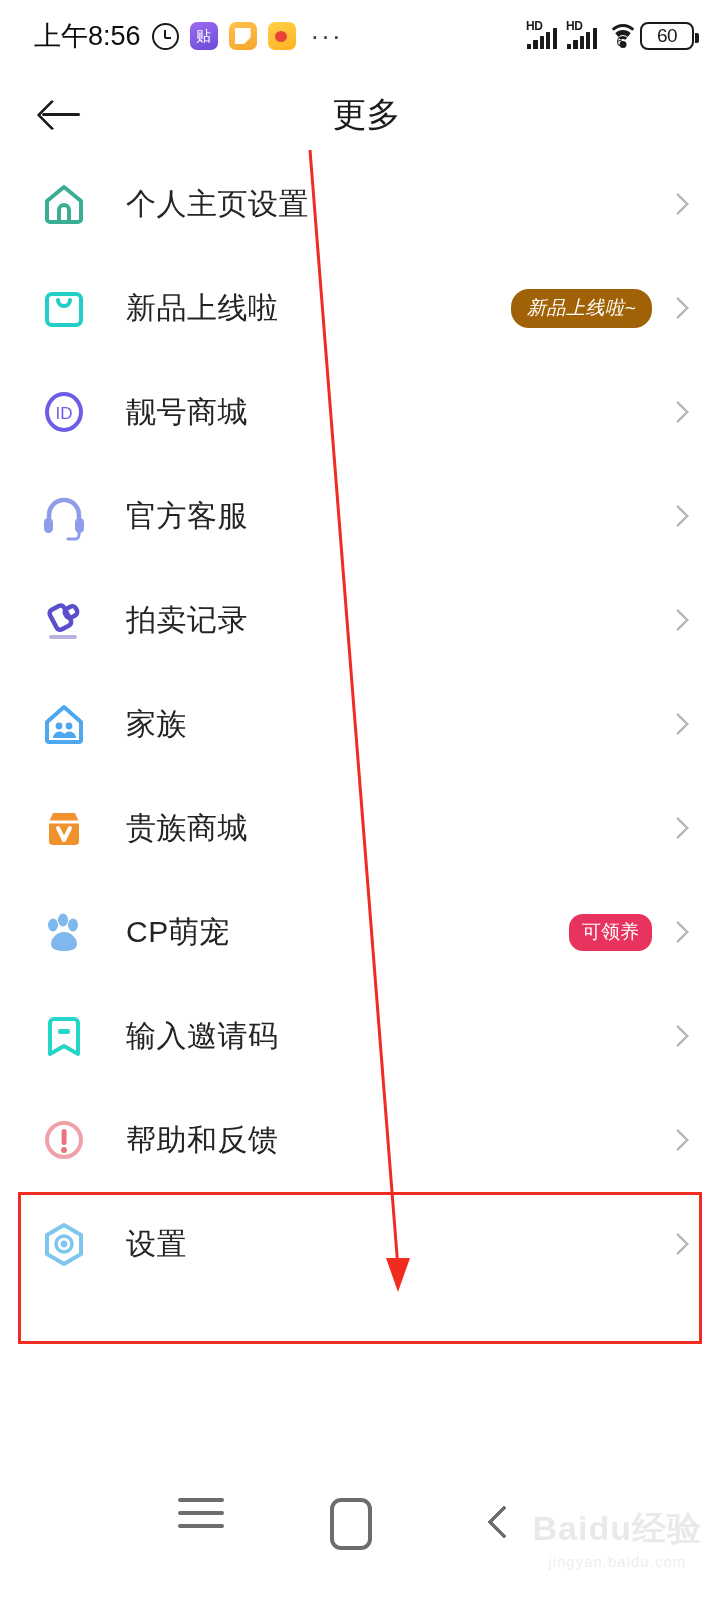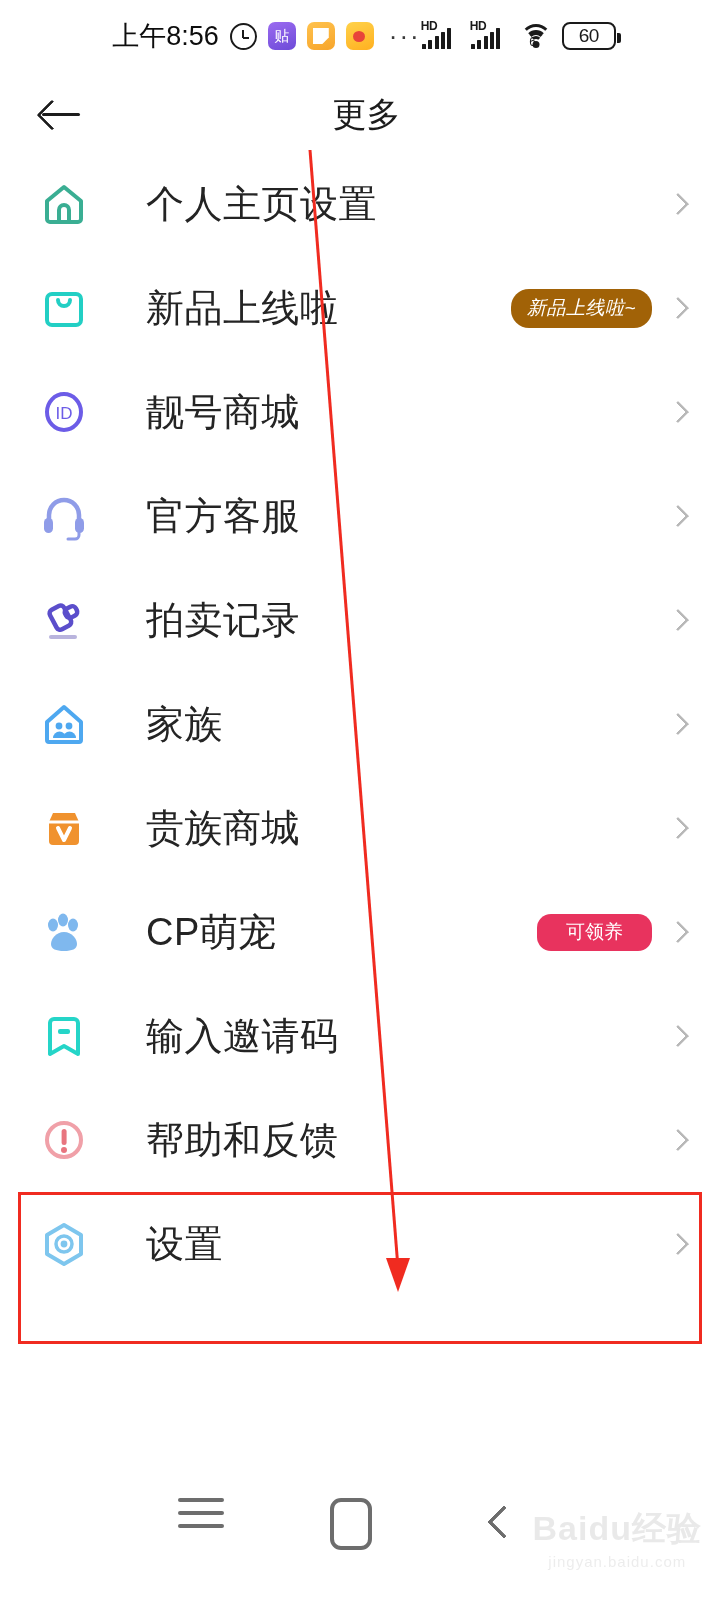--- a/index.html
+++ b/index.html
@@ -7,26 +7,26 @@
     width:720px; height:1600px;
     background:#ffffff;
     font-family:"Liberation Sans","DejaVu Sans",sans-serif;
     overflow:hidden;
   }
   #screen { position:relative; width:720px; height:1600px; background:#fff; }
 
   
   .statusbar {
     position:absolute; top:0; left:0; width:720px; height:72px;
-    display:flex; align-items:center; justify-content:center;
+    display:flex; align-items:center; justify-content:space-between;
     padding:0 26px 0 34px;
   }
   .sb-left { display:flex; align-items:center; gap:11px; }
   .sb-time { font-size:27px; color:#0d0d0d; letter-spacing:0px; font-weight:400; }
-  .sb-right { display:flex; align-items:center; gap:9px; }
+  .sb-right { display:flex; align-items:center; }
   .dots { font-size:26px; color:#3a3a3a; letter-spacing:2px; margin-left:4px; line-height:10px; }
 
   .appico { width:28px; height:28px; border-radius:7px; display:block; position:relative; }
   .appico.tieba { background:linear-gradient(160deg,#9b6bf0,#6d4bd8); }
   .appico.tieba::after{ content:"贴"; position:absolute; inset:0; color:#fff; font-size:15px;
      display:flex; align-items:center; justify-content:center; }
   .appico.note { background:linear-gradient(160deg,#ffc24d,#f7a52b); }
   .appico.note::after{ content:""; position:absolute; left:6px; top:6px; width:16px; height:16px;
      background:#fff; clip-path:polygon(0 0,100% 0,100% 60%,60% 100%,0 100%); }
   .appico.weibo { background:linear-gradient(160deg,#ffd24a,#ffb020); }
@@ -69,29 +69,29 @@
   .back-arrow::after { content:""; position:absolute; left:3px; top:12px; width:19px; height:19px;
      border-left:3px solid #1d1d1d; border-bottom:3px solid #1d1d1d; transform:rotate(45deg); border-radius:2px;}
   .page-title { position:absolute; left:0; top:0; width:720px; height:86px;
      display:flex; align-items:center; justify-content:center;
      font-size:34px; color:#1c1c1c; font-weight:400;padding-left:13px; }
 
   
   .list { position:absolute; top:152px; left:0; width:720px; }
   .row { position:relative; height:104px; display:flex; align-items:center; padding:0 34px 0 36px; }
   .row .icon-wrap { width:56px; height:56px; flex:0 0 56px; display:flex; align-items:center; justify-content:center; }
-  .row .label { margin-left:54px; font-size:38px; color:#242424; letter-spacing:0.5px; }
+  .row .label { margin-left:34px; font-size:30px; color:#242424; letter-spacing:0.5px; }
   .row .right { margin-left:auto; display:flex; align-items:center; gap:18px; }
   .chev { width:16px; height:16px; border-right:3px solid #b8b8b8; border-top:3px solid #b8b8b8;
      transform:rotate(45deg); border-radius:1px; }
 
   .badge { color:#fff; white-space:nowrap; display:flex; align-items:center; justify-content:center; }
   .badge.new { background:#a16207; font-size:19px; font-style:italic; border-radius:18px;
      padding:6px 16px 7px; letter-spacing:0.5px; }
-  .badge.pet { background:#e8335e; font-size:19px; border-radius:14px; padding:5px 29px 6px; }
+  .badge.pet { background:#e8335e; font-size:19px; border-radius:14px; padding:5px 13px 6px; }
 
   
   .ic { width:52px; height:52px; display:block; }
 
   
   .anno-box { position:absolute; left:18px; top:1192px; width:684px; height:152px;
      border:3px solid #f02b20; pointer-events:none; }
   .anno-line { position:absolute; left:0; top:140px; width:720px; height:1160px; pointer-events:none; }
 
   

